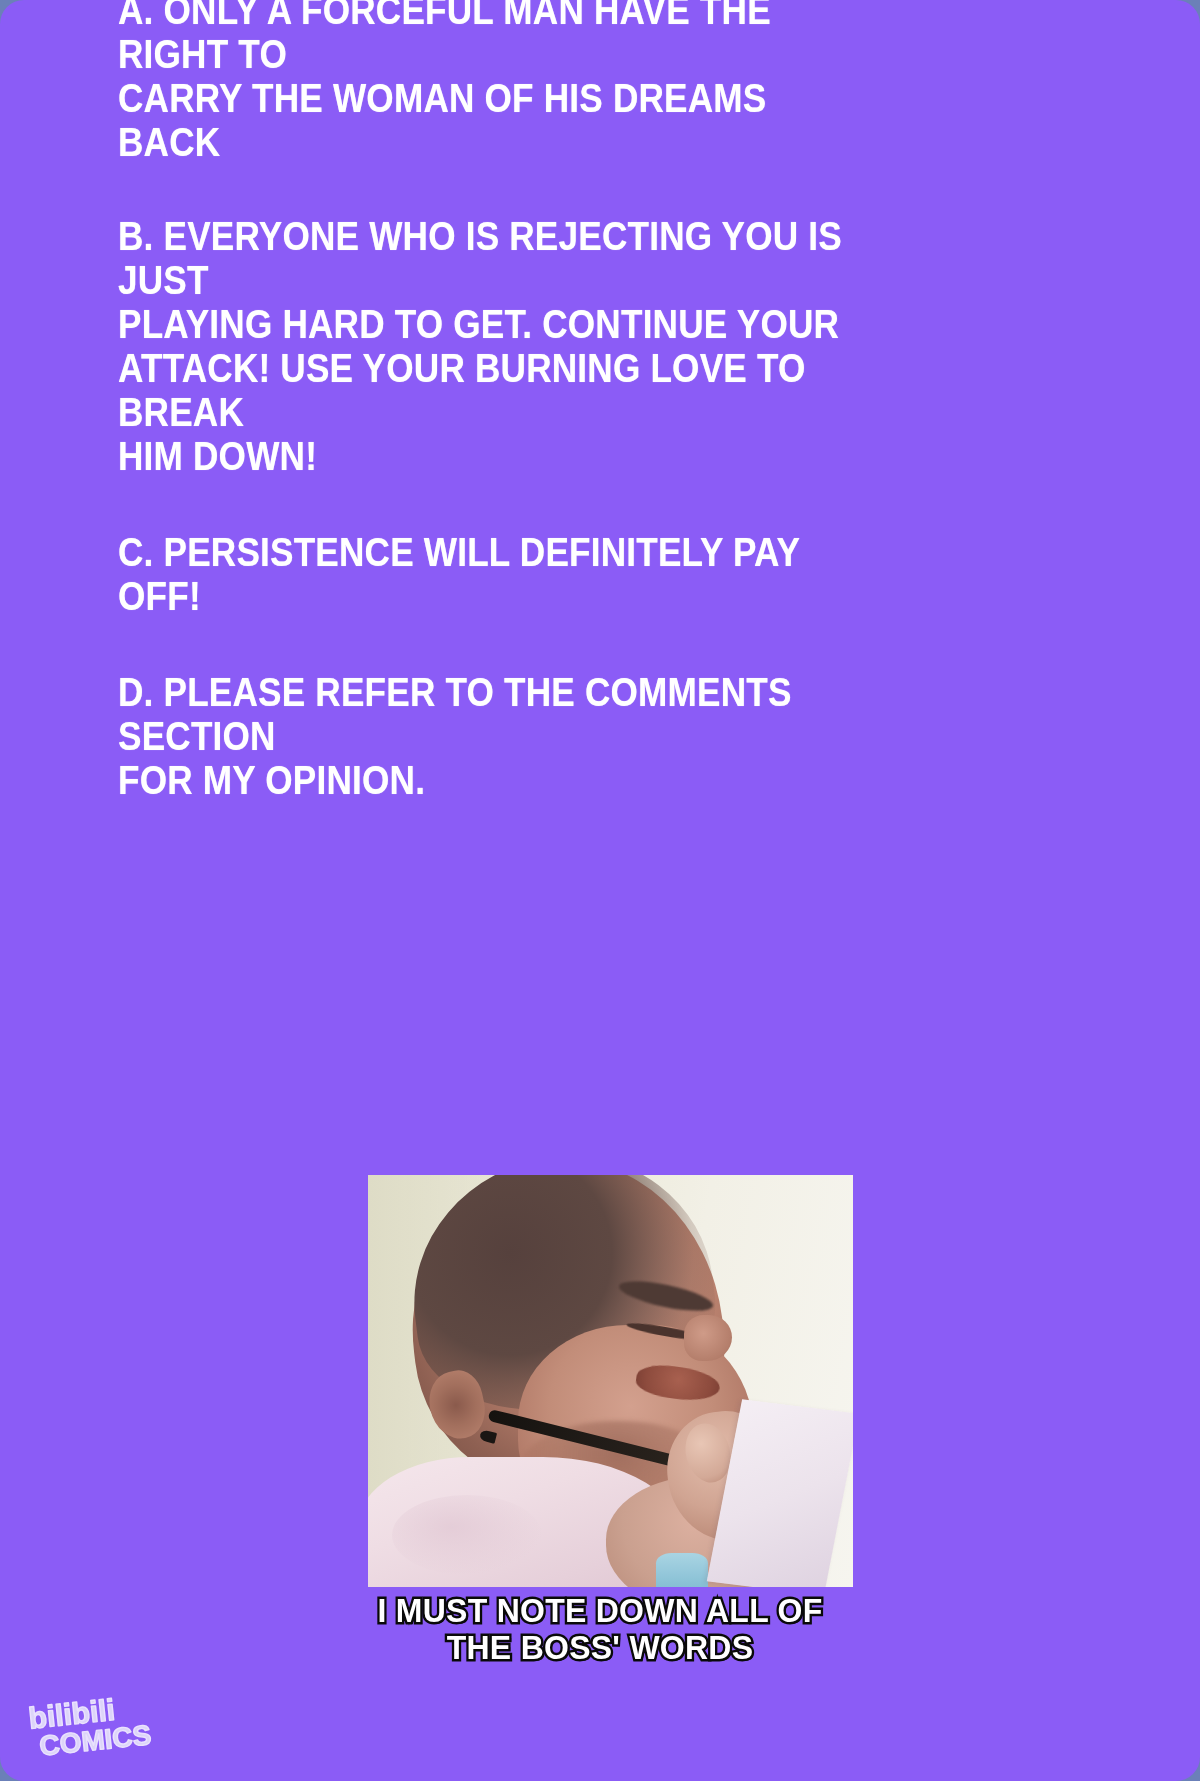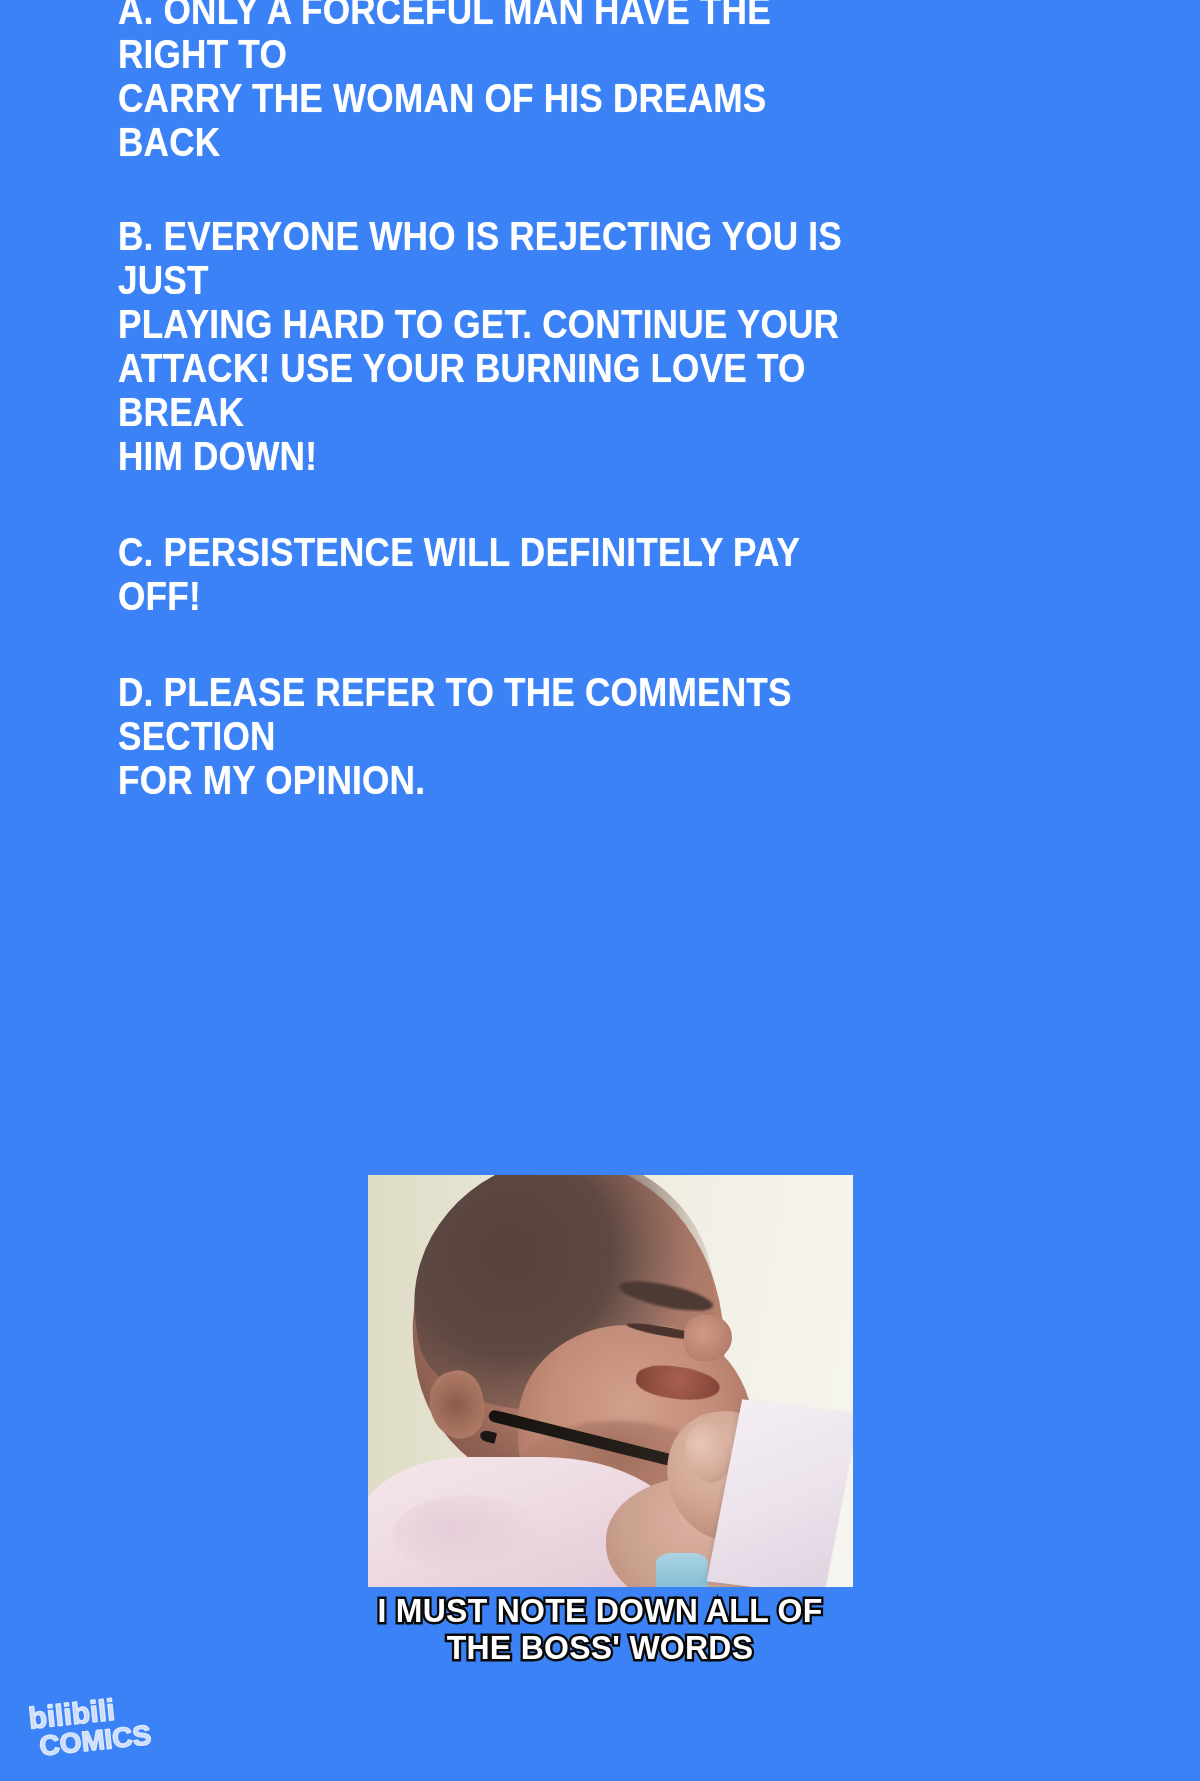--- a/index.html
+++ b/index.html
@@ -312,21 +312,21 @@
     width: 140px;
     height: 80px;
     opacity: 0.82;
     transform: rotate(-6deg);
   }
   .watermark svg { display: block; }
 </style>
 </head>
 <body style="background: rgb(107, 128, 184);">
 
-<div class="page" style="background: #3b82f6;">
+<div class="page" style="background: #8b5cf6; border-radius: 24px;">
 
   <div class="answers">
     <p class="answer a">A. ONLY A FORCEFUL MAN HAVE THE RIGHT TO
 CARRY THE WOMAN OF HIS DREAMS BACK</p>
     <p class="answer b">B. EVERYONE WHO IS REJECTING YOU IS JUST
 PLAYING HARD TO GET. CONTINUE YOUR
 ATTACK! USE YOUR BURNING LOVE TO BREAK
 HIM DOWN!</p>
     <p class="answer c">C. PERSISTENCE WILL DEFINITELY PAY OFF!</p>
     <p class="answer d">D. PLEASE REFER TO THE COMMENTS SECTION

